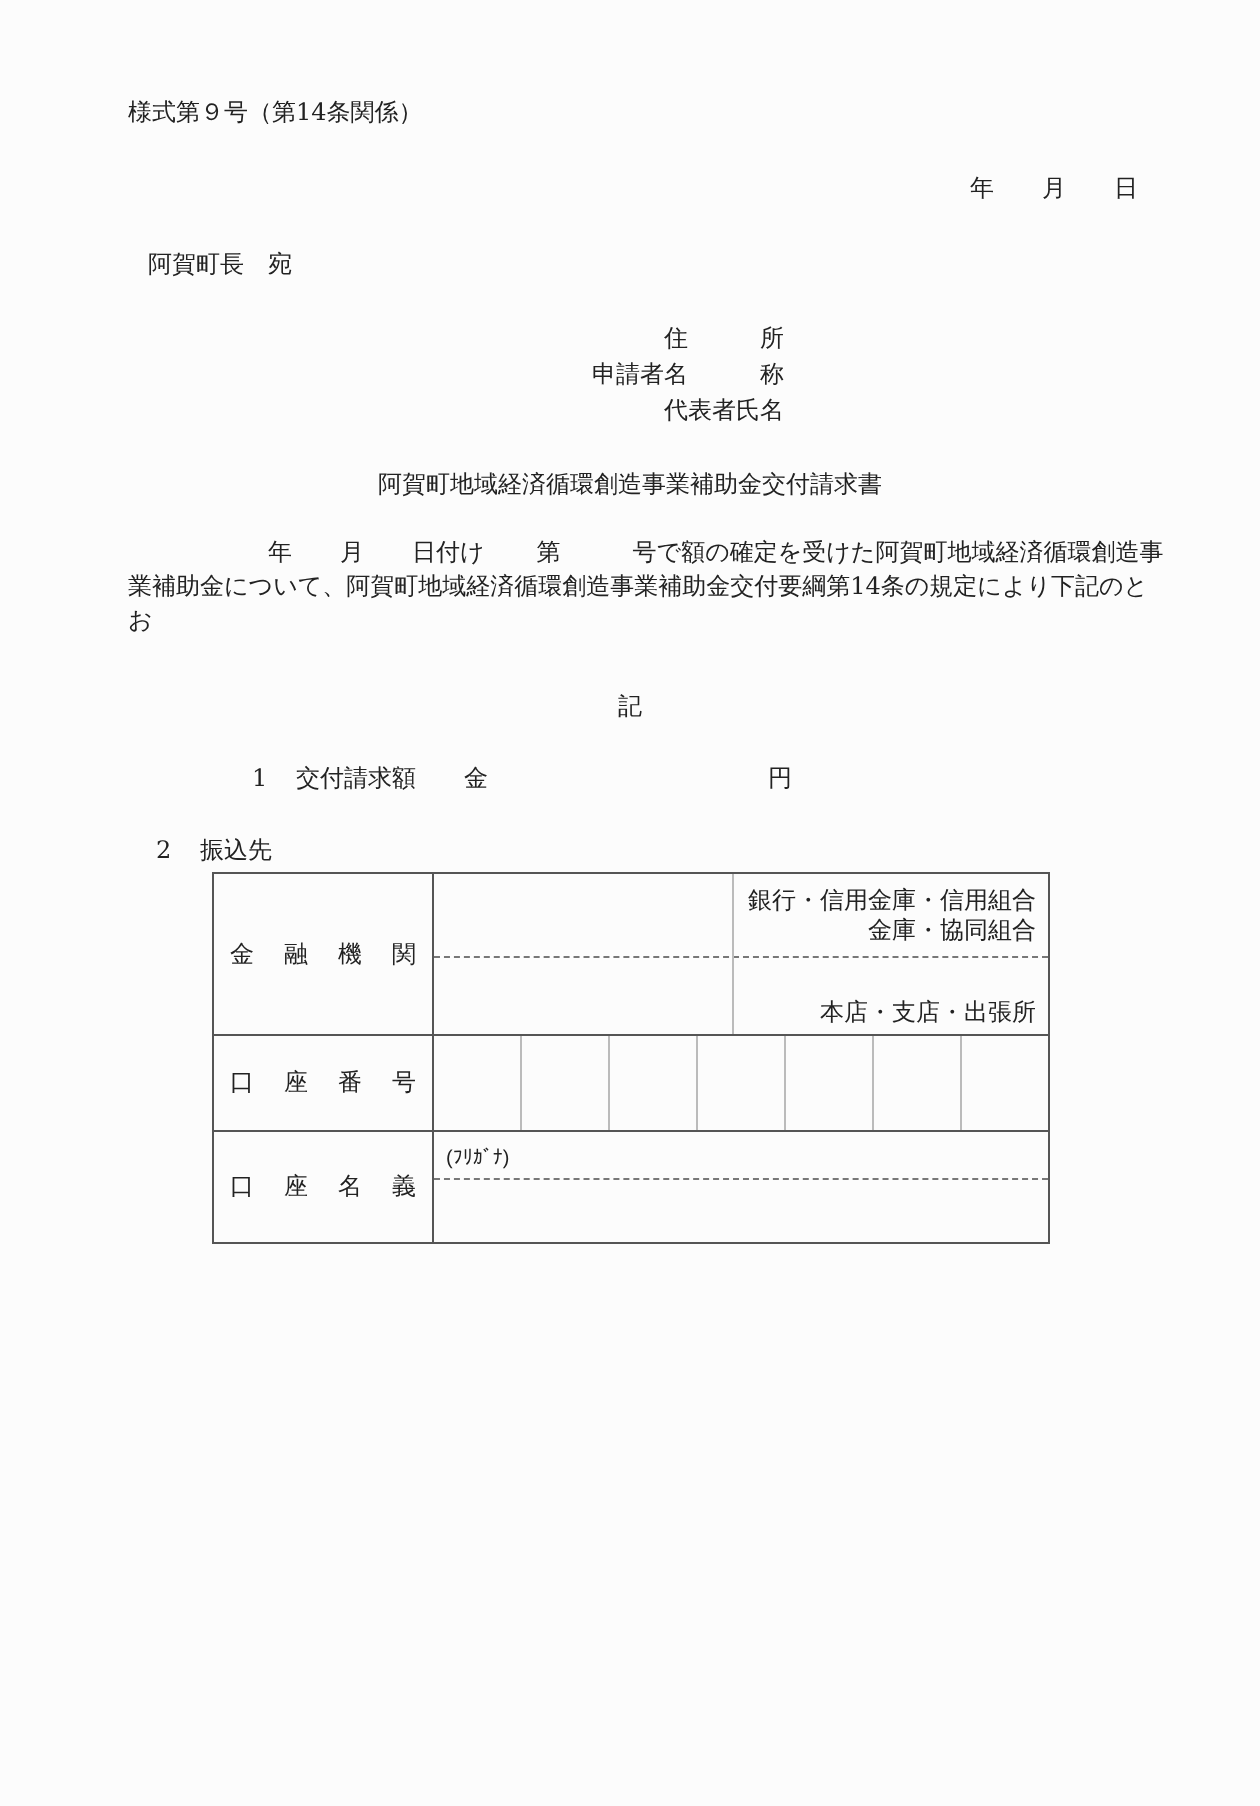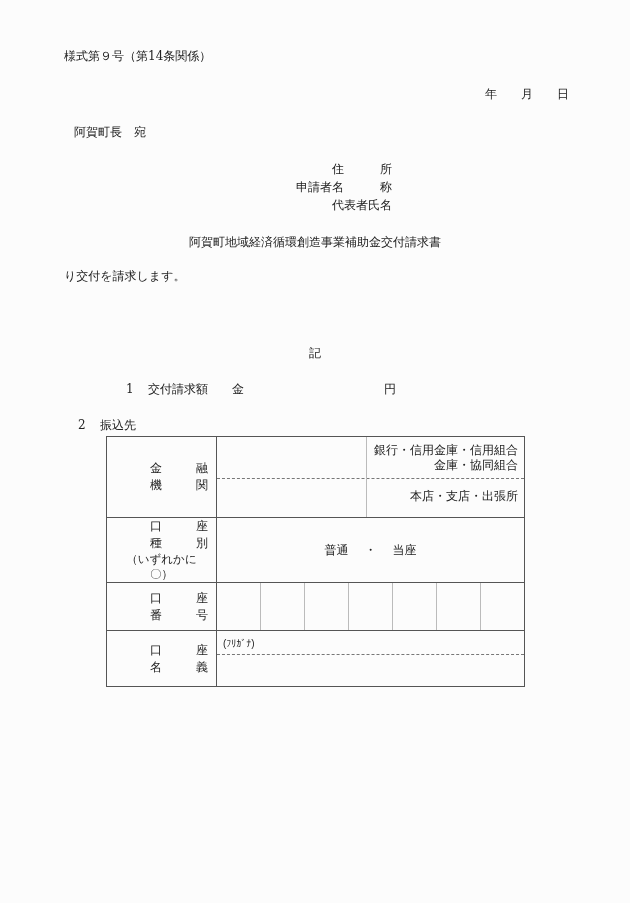--- a/index.html
+++ b/index.html
@@ -39,27 +39,27 @@
     vertical-align: middle;
     font-size: 12px;
   }
   .label-cell {
     width: 109px;
     text-align: justify;
     text-align-last: justify;
     padding: 0 8px !important;
     box-sizing: border-box;
   }
-  .lbl { display: block; text-align-last: justify; margin-left: 35px; }
+  .lbl { display: block; text-align-last: justify; }
   .lbl-sub { display: block; text-align: center; text-align-last: center; font-size: 11.5px; }
   .inner { position: relative; width: 100%; height: 100%; }
   .dash-h { position: absolute; left: 0; right: 0; border-top: 1px dashed #777; }
   .light-v { position: absolute; top: 0; bottom: 0; border-left: 1px solid #bbb; }
   .bank-type { position: absolute; right: 6px; top: 6px; text-align: right; line-height: 15px; }
-  .branch-type { position: absolute; right: 6px; top: 51px; text-align: right; }
+  .branch-type { position: absolute; right: 6px; top: 61px; text-align: right; }
   .kind-val { text-align: center; word-spacing: 0; }
   .kind-val span { display: inline-block; }
   .furigana { position: absolute; left: 6px; top: 7px; font-size: 10px; font-family: Liberation Sans, sans-serif; }
 </style>
 </head>
 <body>
 
 <div class="abs form-no">様式第９号（第14条関係）</div>
 
 <div class="abs date-line">
@@ -69,21 +69,22 @@
 <div class="abs addressee">阿賀町長　宛</div>
 
 <div class="abs app-field" style="top:162px">住　　　所</div>
 <div class="abs app-label">申請者</div>
 <div class="abs app-field" style="top:180px">名　　　称</div>
 <div class="abs app-field" style="top:198px">代表者氏名</div>
 
 <div class="abs title">阿賀町地域経済循環創造事業補助金交付請求書</div>
 
 <div class="abs body-text">
-  <p>り交付を請求します。</p>
+  <p><span style="display:inline-block;width:70px"></span><span>年</span><span style="display:inline-block;width:24px"></span><span>月</span><span style="display:inline-block;width:24px"></span><span>日付け</span><span style="display:inline-block;width:26px"></span><span>第</span><span style="display:inline-block;width:36px"></span><span>号で額の確定を受けた阿賀町地域経済循環創造事</span></p>
+  <p>業補助金について、阿賀町地域経済循環創造事業補助金交付要綱第14条の規定により下記のとお</p>
 </div>
 
 <div class="abs ki">記</div>
 
 <div class="abs item1">
   <span class="i-num">1</span><span>交付請求額</span><span style="display:inline-block;width:24px"></span><span>金</span><span style="display:inline-block;width:140px"></span><span>円</span>
 </div>
 
 <div class="abs item2">
   <span class="i-num">2</span><span>振込先</span>
@@ -110,29 +111,20 @@
         <div class="dash-h" style="top:41px"></div>
         <div class="light-v" style="left:149px"></div>
         <div class="bank-type">
           <div>銀行・信用金庫・信用組合</div>
           <div>金庫・協同組合</div>
         </div>
         <div class="branch-type">本店・支店・出張所</div>
       </div>
     </td>
   </tr>
-  <tr style="height:47px">
-    <td class="label-cell">
-      <span class="lbl">口　座　種　別</span>
-      <span class="lbl-sub">（いずれかに〇）</span>
-    </td>
-    <td colspan="7" class="kind-val">
-      <span>普通</span><span style="display:inline-block;width:16px"></span><span>・</span><span style="display:inline-block;width:16px"></span><span>当座</span>
-    </td>
-  </tr>
   <tr style="height:48px">
     <td class="label-cell">
       <span class="lbl">口　座　番　号</span>
     </td>
     <td style="border-right-color:#bbb"></td>
     <td style="border-left-color:#bbb;border-right-color:#bbb"></td>
     <td style="border-left-color:#bbb;border-right-color:#bbb"></td>
     <td style="border-left-color:#bbb;border-right-color:#bbb"></td>
     <td style="border-left-color:#bbb;border-right-color:#bbb"></td>
     <td style="border-left-color:#bbb;border-right-color:#bbb"></td>

